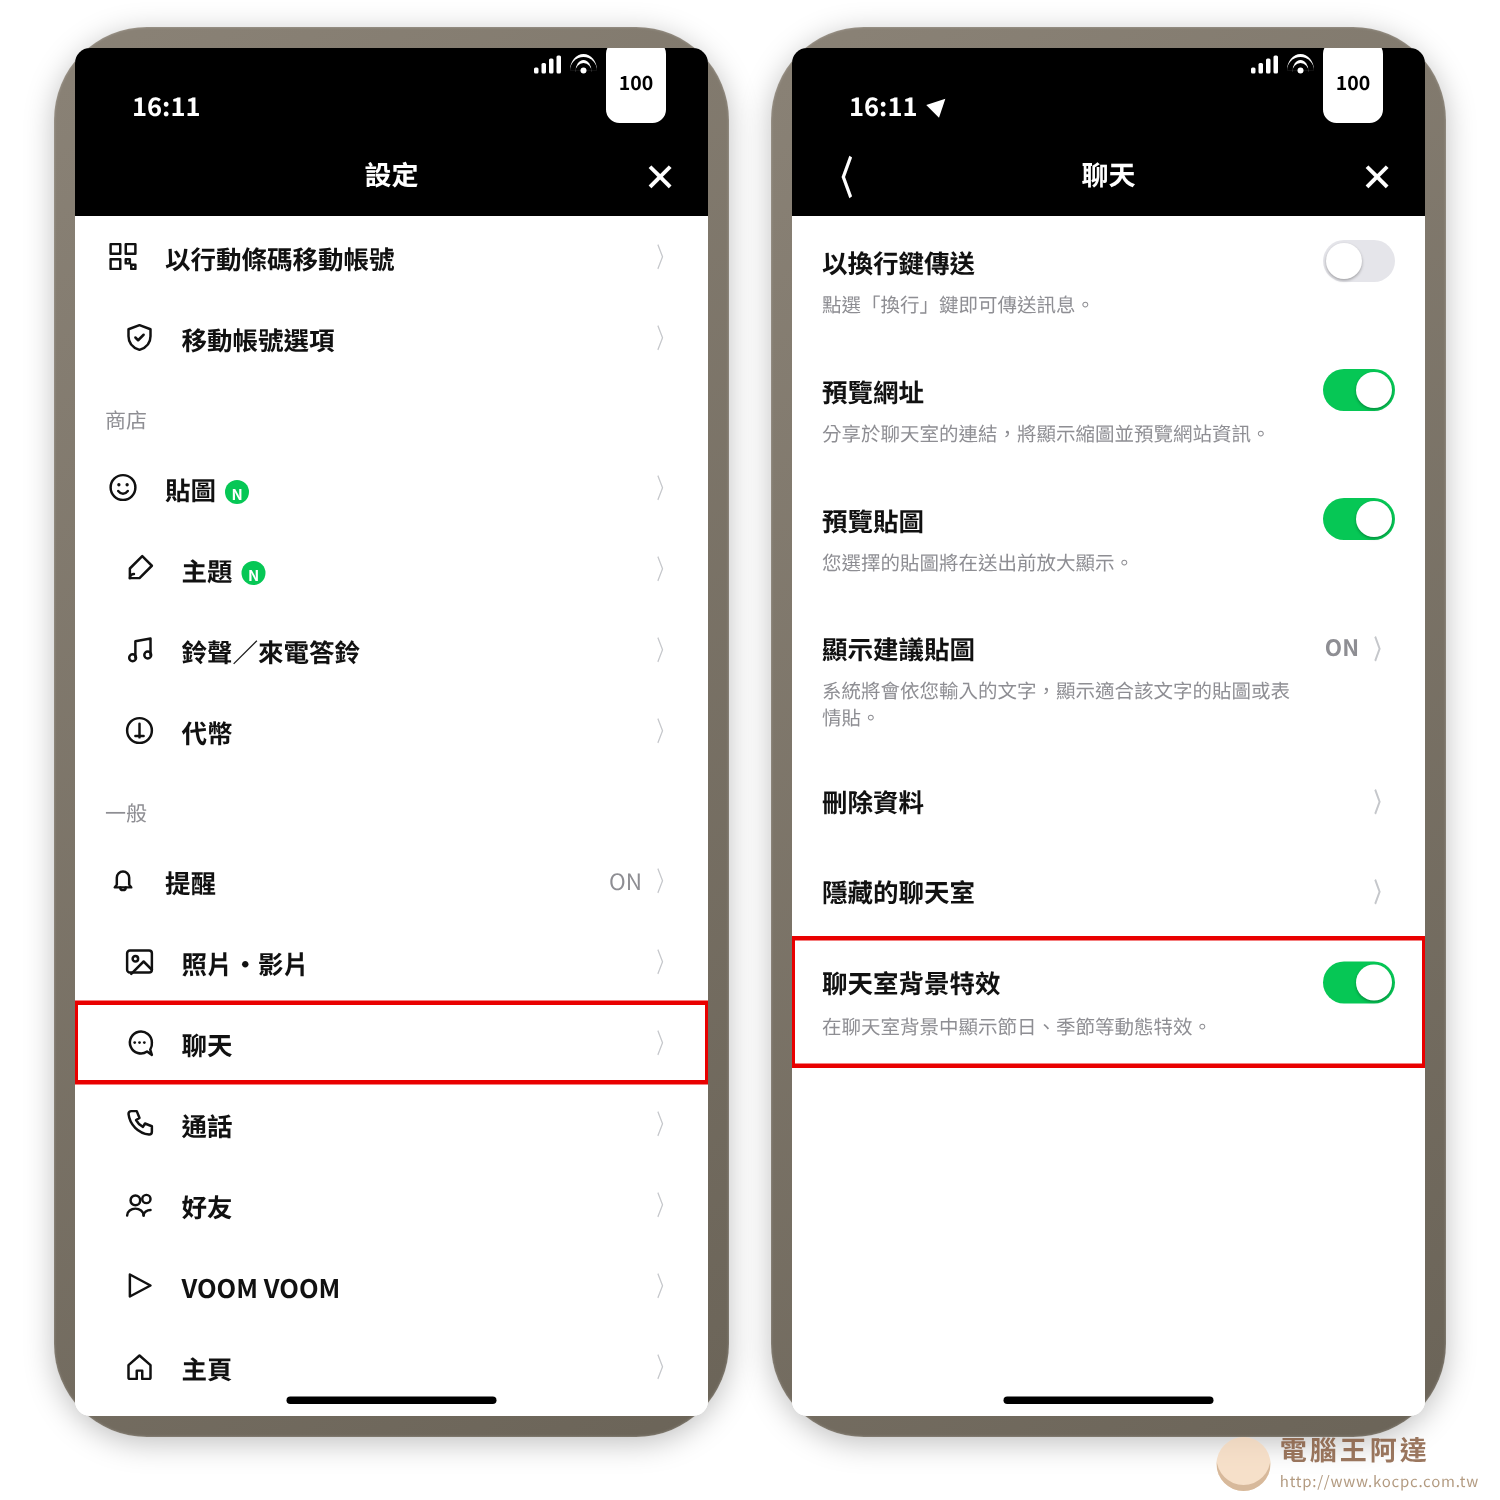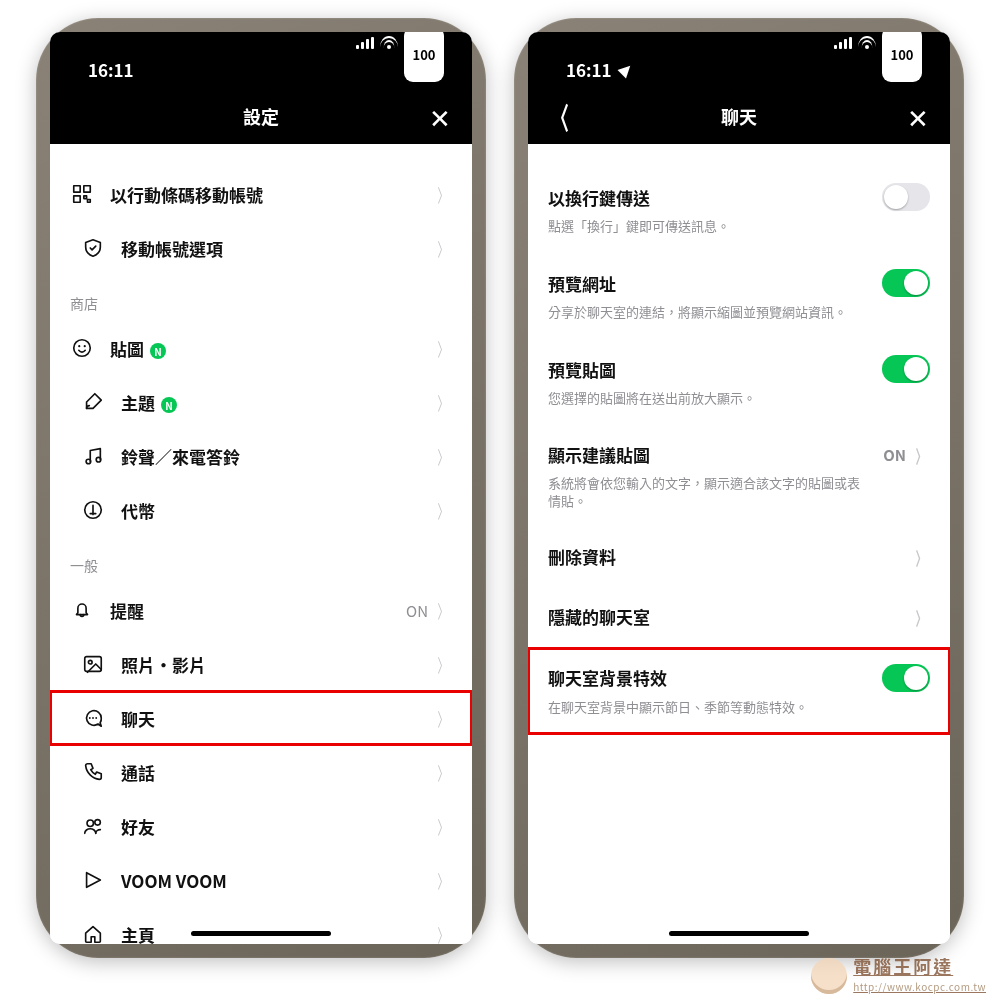--- a/index.html
+++ b/index.html
@@ -81,21 +81,21 @@
   }
   .navheader .nav-left, .navheader .nav-right {
     position:absolute; top:0; height:100%; width:56px;
     display:flex; align-items:center; justify-content:center; font-size:24px;
   }
   .navheader .nav-left{left:4px} .navheader .nav-right{right:4px}
   .close-x { font-size:26px; font-weight:300; }
   .chev-back { transform:scaleX(.6); font-size:30px; }
 
   
-  .content { flex:1; background:#fff; overflow:hidden; position:relative;margin-top:23px; }
+  .content { flex:1; background:#fff; overflow:hidden; position:relative; }
   .scroller { position:absolute; inset:0; overflow:hidden; }
 
   .section-label {
     padding:18px 20px 8px 20px; color:var(--grey-text);
     font-size:14px;
   }
 
   .row {
     display:flex; align-items:center;
     padding:14px 20px; min-height:22px;
@@ -152,21 +152,21 @@
   
   .home-ind {
     position:absolute; bottom:8px; left:50%; transform:translateX(-50%);
     width:140px; height:5px; border-radius:3px; background:#000;
   }
 
   
   .watermark {
     position:absolute; right:14px; bottom:6px;
     color:#7a4a2a; font-size:18px; letter-spacing:2px; opacity:.75;
-    display:flex; align-items:flex-end; gap:6px; font-weight:700;text-decoration:underline;
+    display:flex; align-items:flex-end; gap:6px; font-weight:700;
   }
   .watermark small { display:block; font-size:10px; color:#9a7a58; letter-spacing:.5px; font-weight:400; }
   .watermark .face {
     width:36px; height:36px; border-radius:50%; background:#f4d6b8;
     box-shadow:inset 0 -4px 0 #caa27a; position:relative;
   }
 </style>
 </head>
 <body>
 

